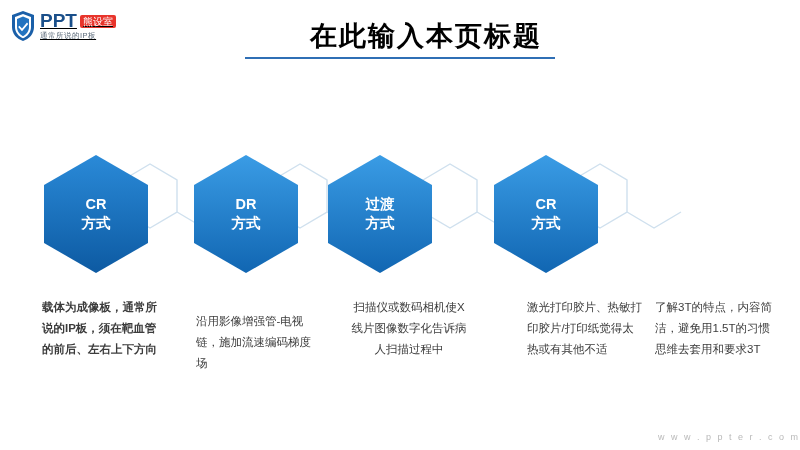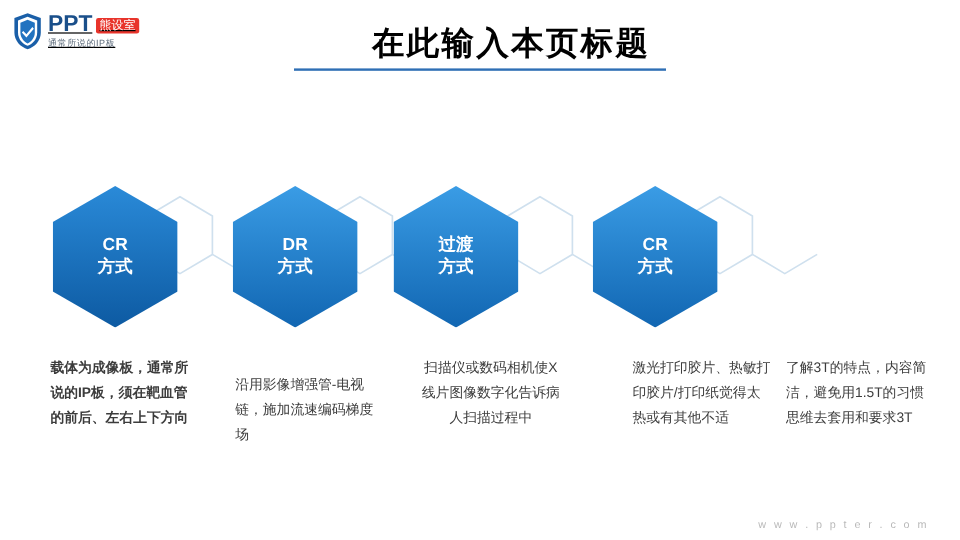--- a/index.html
+++ b/index.html
@@ -147,21 +147,21 @@
     width: 118px;
     font-size: 11.5px;
     color: #3c3c3c;
     line-height: 21px;
     top: 297px;
   }
 
   
   #footer {
     position: absolute;
-    right: 26px;
+    right: 0;
     bottom: 8px;
     font-size: 9px;
     color: #b9b9b9;
     letter-spacing: 2px;
   }
 </style>
 </head>
 <body>
 
 <div id="logo">

